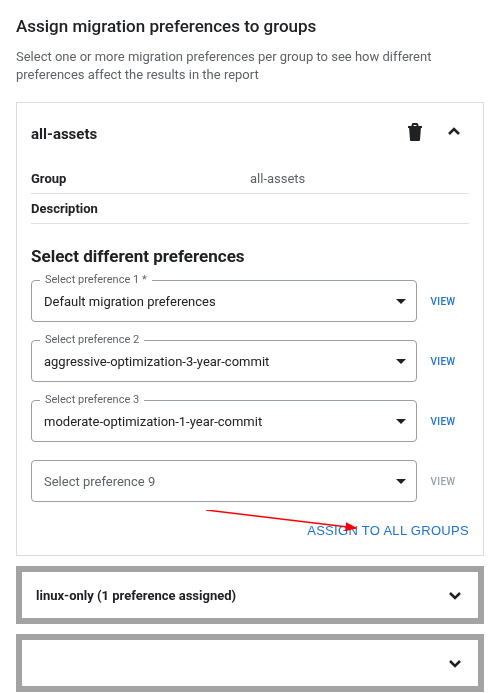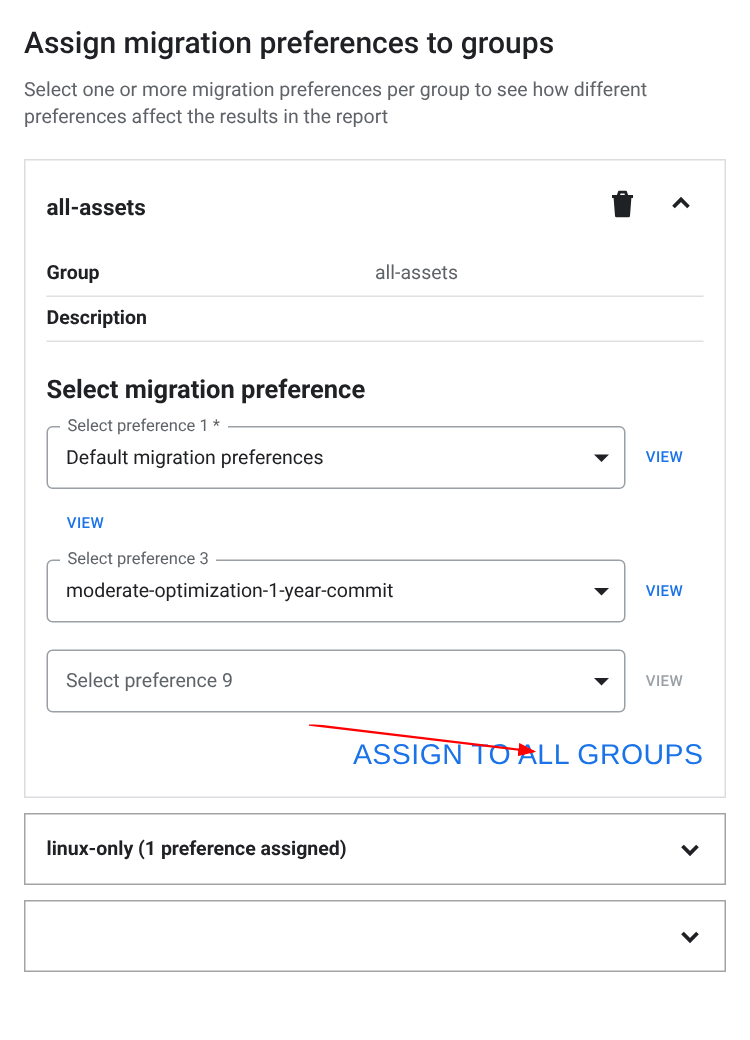--- a/index.html
+++ b/index.html
@@ -5,21 +5,21 @@
   * { box-sizing: border-box; }
   body {
     margin: 0;
     padding: 16px;
     font-family: Roboto, "Helvetica Neue", Arial, sans-serif;
     color: #202124;
     width: 500px;
     background: #fff;
   }
   h1 {
-    font-size: 20px;
+    font-size: 17px;
     font-weight: 500;
     margin: 0 0 6px 0;
   }
   p.sub {
     font-size: 13px;
     color: #5f6368;
     margin: 12px 0 18px 0;
     line-height: 1.4;
   }
   .panel {
@@ -106,30 +106,30 @@
     cursor: pointer;
   }
   .view.disabled { color: #9aa0a6; cursor: default; }
   .assign-wrap {
     text-align: right;
     position: relative;
   }
   .assign {
     display: inline-block;
     color: #1a73e8;
-    font-size: 19px;
+    font-size: 13px;
     font-weight: 500;
     letter-spacing: .3px;
     cursor: pointer;
     background: none;
     border: none;
     padding: 0;
   }
   .collapsed-panel {
-    border: 1px solid #a3a3a3;
+    border: 6px solid #a3a3a3;
     padding: 14px 14px;
     display: flex;
     align-items: center;
     margin-bottom: 10px;
     font-size: 13px;
     font-weight: 700;
   }
   .collapsed-panel .spacer { flex: 1; }
   .collapsed-panel svg { display: block; }
   .arrow-anno {
@@ -169,32 +169,37 @@
   <div class="panel-body">
     <div class="kv">
       <span class="k">Group</span>
       <span class="v">all-assets</span>
     </div>
     <div class="kv">
       <span class="k">Description</span>
       <span class="v"></span>
     </div>
 
-    <h2 class="sel">Select migration preference</h2>
+    <h2 class="sel">Select different preferences</h2>
 
     <div class="pref-row">
       <div class="outlined">
         <span class="float">Select preference 1 *</span>
         <span class="val">Default migration preferences</span>
         <span class="caret"></span>
       </div>
       <span class="view">VIEW</span>
     </div>
 
     <div class="pref-row">
+      <div class="outlined">
+        <span class="float">Select preference 2</span>
+        <span class="val">aggressive-optimization-3-year-commit</span>
+        <span class="caret"></span>
+      </div>
       <span class="view">VIEW</span>
     </div>
 
     <div class="pref-row">
       <div class="outlined">
         <span class="float">Select preference 3</span>
         <span class="val">moderate-optimization-1-year-commit</span>
         <span class="caret"></span>
       </div>
       <span class="view">VIEW</span>

